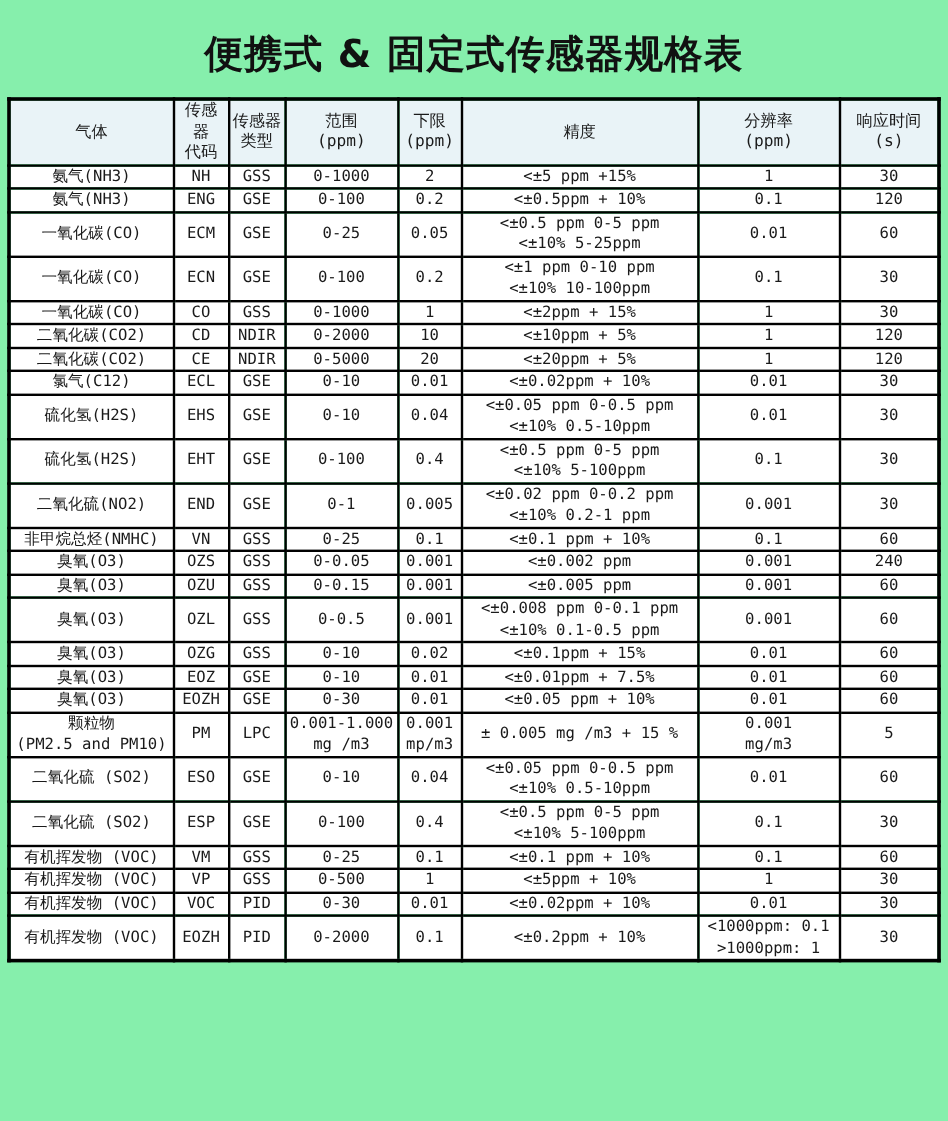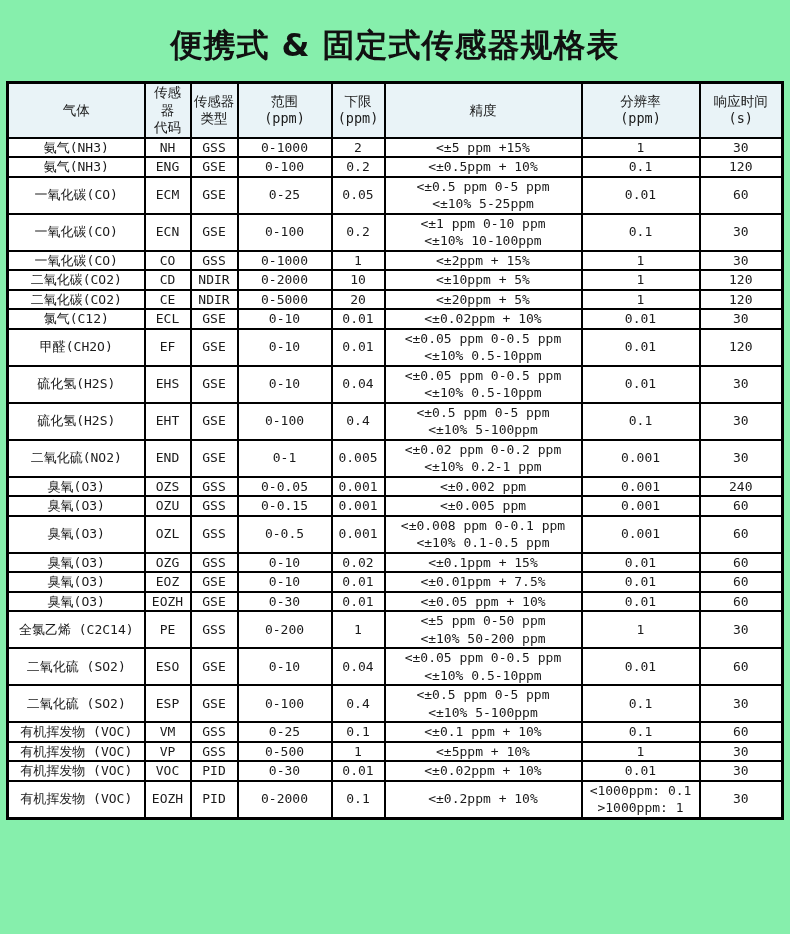--- a/index.html
+++ b/index.html
@@ -168,31 +168,20 @@
     <td>氯气(C12)</td>
     <td>ECL</td>
     <td>GSE</td>
     <td>0-10</td>
     <td>0.01</td>
     <td>&lt;±0.02ppm + 10%</td>
     <td>0.01</td>
     <td>30</td>
   </tr>
         <tr>
-    <td>甲醛(CH2O)</td>
-    <td>EF</td>
-    <td>GSE</td>
-    <td>0-10</td>
-    <td>0.01</td>
-    <td>&lt;±0.05 ppm 0-0.5 ppm
-&lt;±10% 0.5-10ppm</td>
-    <td>0.01</td>
-    <td>120</td>
-  </tr>
-        <tr>
     <td>硫化氢(H2S)</td>
     <td>EHS</td>
     <td>GSE</td>
     <td>0-10</td>
     <td>0.04</td>
     <td>&lt;±0.05 ppm 0-0.5 ppm
 &lt;±10% 0.5-10ppm</td>
     <td>0.01</td>
     <td>30</td>
   </tr>
@@ -212,20 +201,30 @@
     <td>END</td>
     <td>GSE</td>
     <td>0-1</td>
     <td>0.005</td>
     <td>&lt;±0.02 ppm 0-0.2 ppm
 &lt;±10% 0.2-1 ppm</td>
     <td>0.001</td>
     <td>30</td>
   </tr>
         <tr>
+    <td>非甲烷总烃(NMHC)</td>
+    <td>VN</td>
+    <td>GSS</td>
+    <td>0-25</td>
+    <td>0.1</td>
+    <td>&lt;±0.1 ppm + 10%</td>
+    <td>0.1</td>
+    <td>60</td>
+  </tr>
+        <tr>
     <td>臭氧(O3)</td>
     <td>OZS</td>
     <td>GSS</td>
     <td>0-0.05</td>
     <td>0.001</td>
     <td>&lt;±0.002 ppm</td>
     <td>0.001</td>
     <td>240</td>
   </tr>
         <tr>
@@ -273,29 +272,32 @@
     <td>臭氧(O3)</td>
     <td>EOZH</td>
     <td>GSE</td>
     <td>0-30</td>
     <td>0.01</td>
     <td>&lt;±0.05 ppm + 10%</td>
     <td>0.01</td>
     <td>60</td>
   </tr>
         <tr>
-    <td>全氯乙烯 (C2C14)</td>
-    <td>PE</td>
-    <td>GSS</td>
-    <td>0-200</td>
-    <td>1</td>
-    <td>&lt;±5 ppm 0-50 ppm
-&lt;±10% 50-200 ppm</td>
-    <td>1</td>
-    <td>30</td>
+    <td>颗粒物
+(PM2.5 and PM10)</td>
+    <td>PM</td>
+    <td>LPC</td>
+    <td>0.001-1.000
+mg /m3</td>
+    <td>0.001
+mp/m3</td>
+    <td>± 0.005 mg /m3 + 15 %</td>
+    <td>0.001
+mg/m3</td>
+    <td>5</td>
   </tr>
         <tr>
     <td>二氧化硫 (SO2)</td>
     <td>ESO</td>
     <td>GSE</td>
     <td>0-10</td>
     <td>0.04</td>
     <td>&lt;±0.05 ppm 0-0.5 ppm
 &lt;±10% 0.5-10ppm</td>
     <td>0.01</td>

